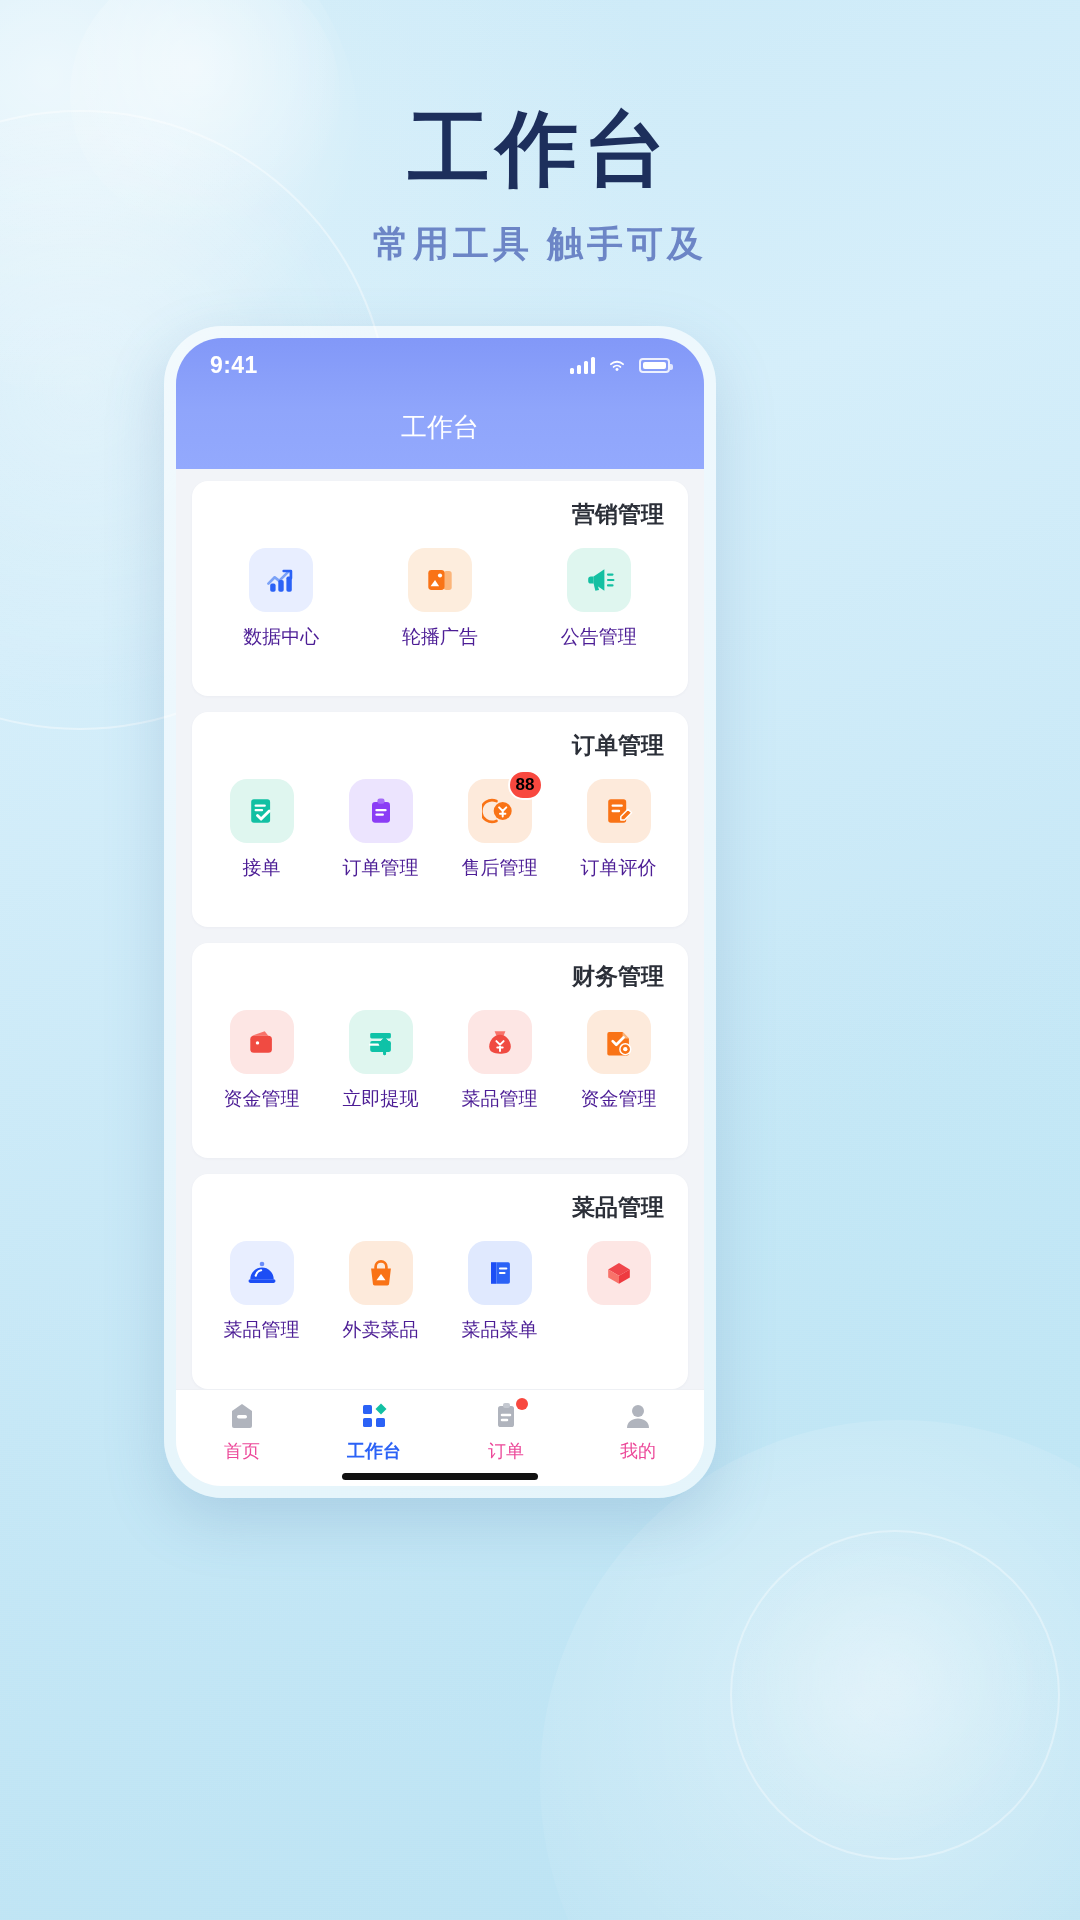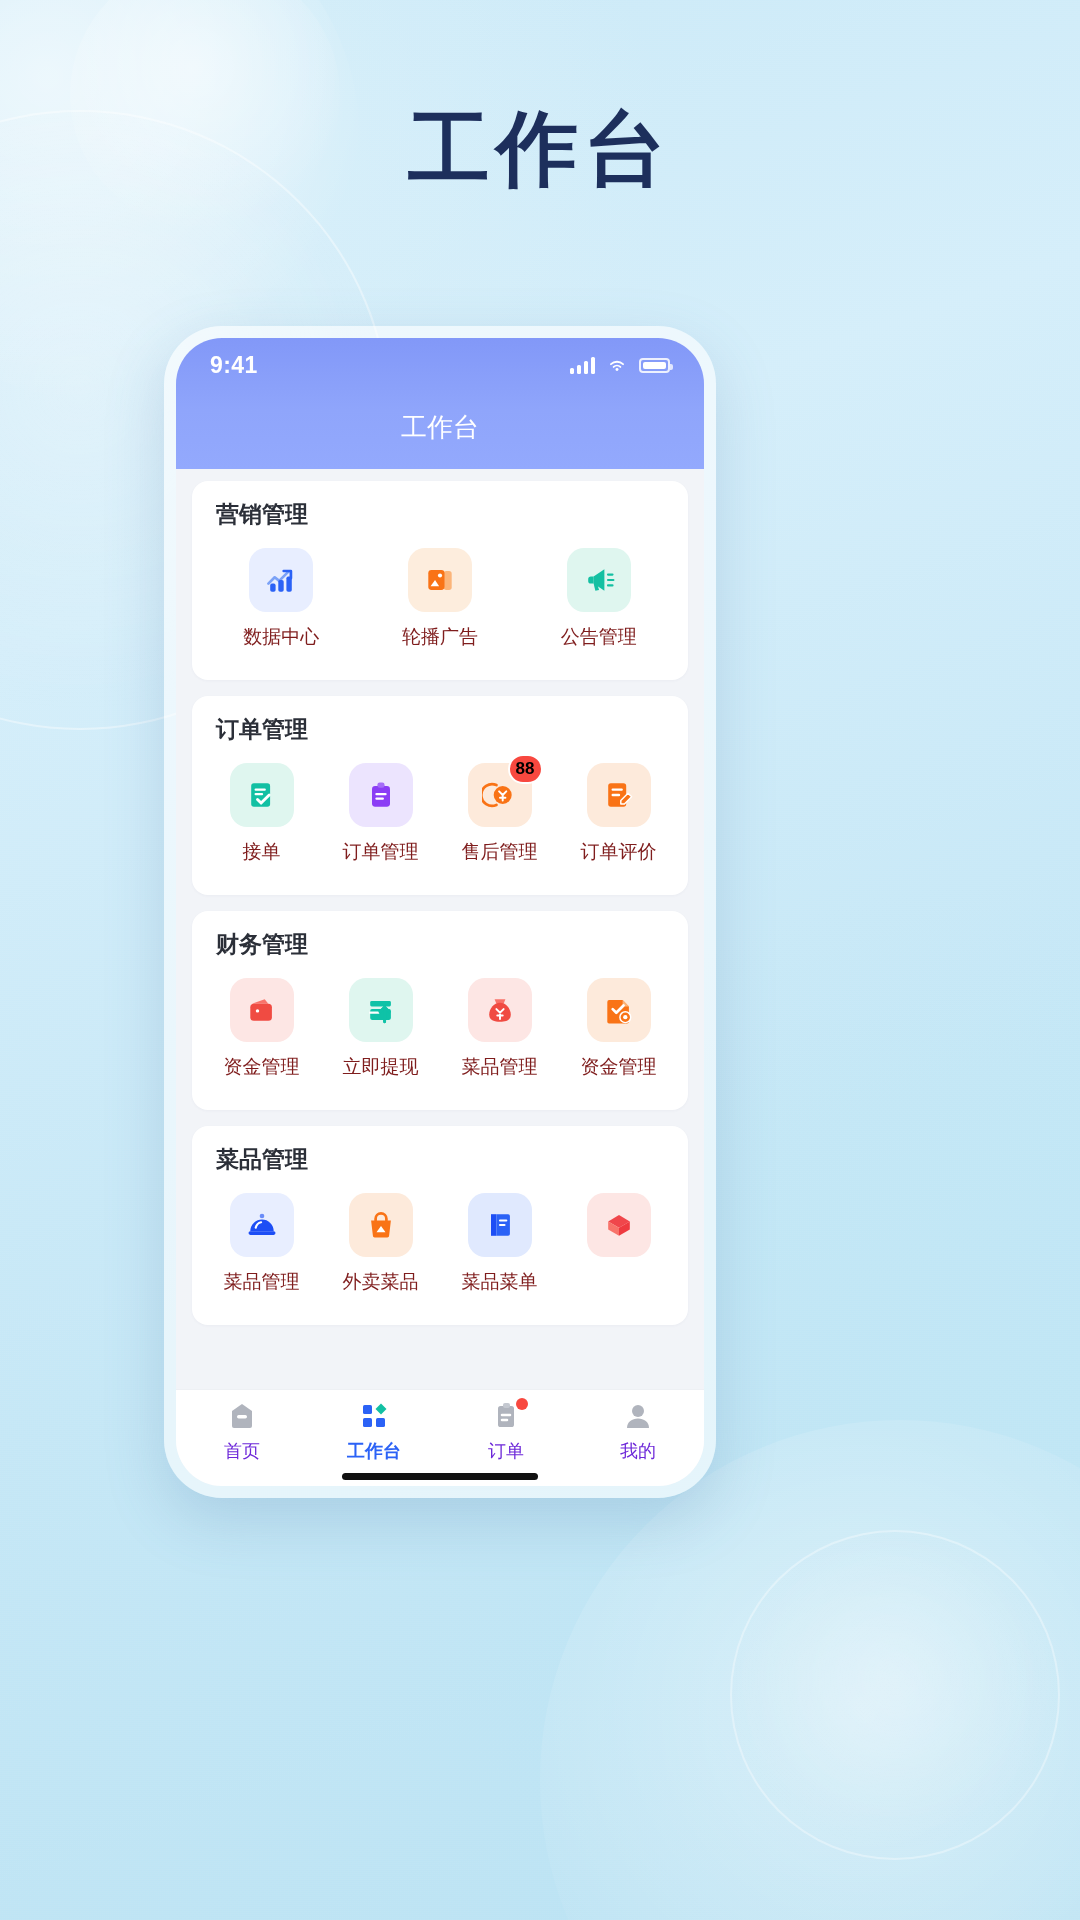--- a/index.html
+++ b/index.html
@@ -63,55 +63,56 @@
   .bars i{ display:block; width:4px; background:#fff; border-radius:1.5px; }
   .bars i:nth-child(1){height:6px} .bars i:nth-child(2){height:9px}
   .bars i:nth-child(3){height:13px} .bars i:nth-child(4){height:17px}
   .batt{ width:31px; height:15px; border:2px solid rgba(255,255,255,.85); border-radius:4px; position:relative; padding:2px;}
   .batt::after{ content:""; position:absolute; right:-5px; top:4px; width:3px; height:6px; background:rgba(255,255,255,.75); border-radius:0 2px 2px 0;}
   .batt span{ display:block; height:100%; background:#fff; border-radius:2px; }
   .nav-title{ text-align:center; font-size:26px; font-weight:500; padding:18px 0 14px; }
 
   
   .body{ flex:1 1 auto; overflow:hidden; padding:12px 16px 0; position:relative; }
-  .card{ background:#fff; border-radius:16px; padding:18px 10px 16px; margin-bottom:16px; box-shadow:0 1px 3px rgba(40,60,110,.04); }
+  .card{ background:#fff; border-radius:16px; padding:18px 10px 32px; margin-bottom:16px; box-shadow:0 1px 3px rgba(40,60,110,.04);text-align:right; }
   .card-title{ font-size:23px; font-weight:700; color:#2b2f38; padding:0 14px 4px; }
   .grid{ display:flex; flex-wrap:wrap; padding-top:14px; }
   .item{ width:25%; display:flex; flex-direction:column; align-items:center; margin-bottom:14px; position:relative; }
   .grid.cols3 .item{ width:33.333%; }
   .tile{ width:64px; height:64px; border-radius:17px; display:flex; align-items:center; justify-content:center; position:relative; }
   .tile svg{ width:36px; height:36px; display:block; }
-  .item-label{ margin-top:12px; font-size:19px; color:#7f1d1d; }
+  .item-label{ margin-top:12px; font-size:19px; color:#4c1d95; }
   .badge{ position:absolute; top:-9px; right:-11px; min-width:30px; height:30px; padding:0 6px;
           background:#f8483f; color:#000000; border-radius:15px; font-size:17px; font-weight:700;
           display:flex; align-items:center; justify-content:center; border:2px solid #fff; }
 
   
   .tabbar{ flex:0 0 auto; background:#fff; border-top:1px solid #eef0f4; padding:10px 0 6px; }
   .tabs{ display:flex; }
   .tab{ flex:1; display:flex; flex-direction:column; align-items:center; gap:7px; position:relative; }
   .tab svg{ width:32px; height:32px; display:block; }
-  .tab-label{ font-size:18px; color:#6d28d9; }
+  .tab-label{ font-size:18px; color:#ec4899; }
   .tab.active .tab-label{ color:#2b62f6; font-weight:700; }
   .dot{ position:absolute; top:-2px; right:calc(50% - 22px); width:12px; height:12px; border-radius:50%; background:#f8483f; }
   .homebar{ margin:10px auto 0; width:196px; height:7px; border-radius:4px; background:#111; }
 </style>
 </head>
 <body>
 
 <div class="bg"></div>
 <div class="blob blob-a"></div>
 <div class="blob blob-b"></div>
 <div class="blob blob-c"></div>
 <div class="blob blob-d"></div>
 <div class="blob blob-e"></div>
 <div class="noise"></div>
 
 <div class="hero">
   <div class="hero-title">工作台</div>
+  <div class="hero-sub">常用工具  触手可及</div>
 </div>
 
 <div class="phone">
   <div class="screen">
 
     <div class="nav">
       <div class="statusbar">
         <div>9:41</div>
         <div class="status-icons">
           <span class="bars">

